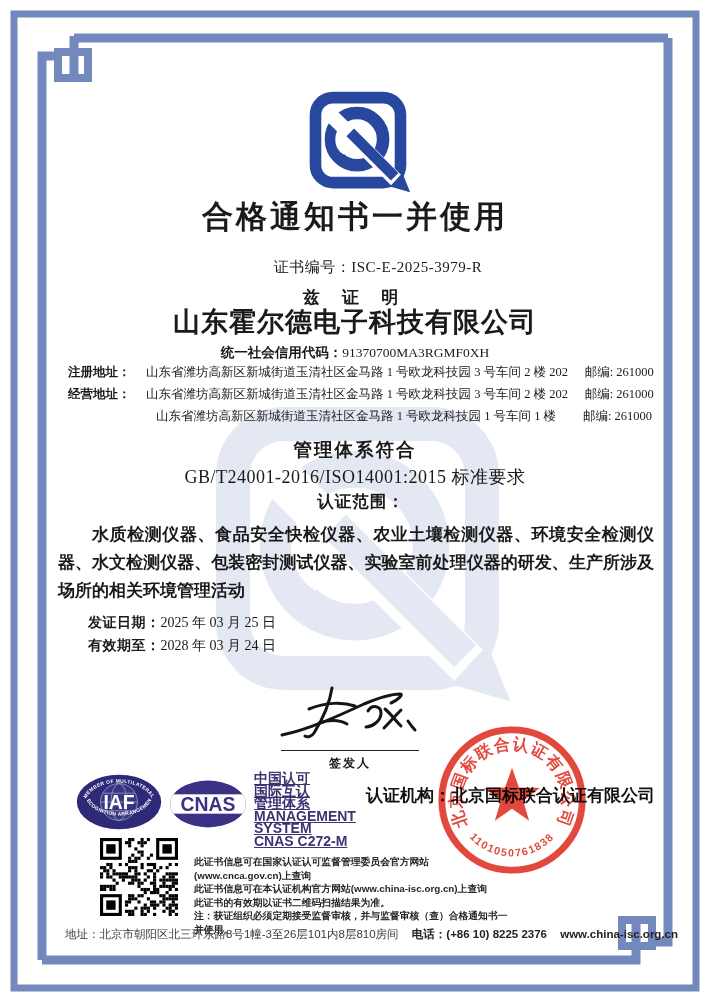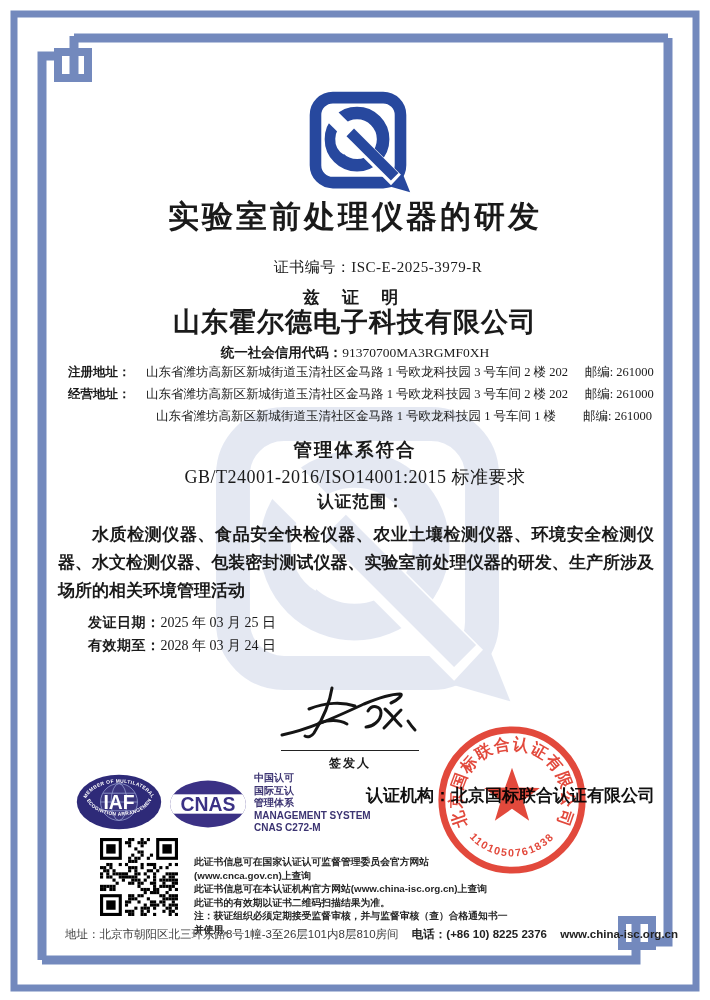--- a/index.html
+++ b/index.html
@@ -34,22 +34,22 @@
 
   .dates{top:611px;left:88px;font-size:14px;line-height:23px;}
   .dates b{font-weight:700;letter-spacing:.5px;}
 
   .sig-svg{left:276px;top:682px;width:150px;height:64px;}
   .sig-line{left:281px;top:750px;width:138px;border-top:1.5px solid #222;height:0;}
   .signer{left:281px;top:755px;width:138px;text-align:center;font-size:12px;font-weight:700;letter-spacing:2px;}
 
   .iaf{left:75px;top:773px;width:88px;height:58px;}
   .cnas{left:167px;top:779px;width:82px;height:50px;}
-  .cnas-info{left:254px;top:772px;width:120px;font-size:10px;font-weight:700;line-height:12.6px;
-             color:#3c3472;font-family:"Liberation Sans","DejaVu Sans",sans-serif;}
+  .cnas-info{left:254px;top:772px;width:120px;font-size:14px;font-weight:700;line-height:12.6px;
+             color:#3c3472;font-family:"Liberation Sans","DejaVu Sans",sans-serif;text-decoration:underline;}
   .body-line{left:366px;top:784px;font-size:17px;font-weight:700;
              font-family:"Liberation Sans","DejaVu Sans",sans-serif;color:#111;white-space:nowrap;}
 
   .seal{left:434px;top:722px;width:156px;height:156px;mix-blend-mode:multiply;opacity:.92;}
 
   .qr{left:100px;top:838px;width:78px;height:78px;}
   .notes{left:194px;top:855px;width:316px;font-size:9.8px;line-height:13.6px;font-weight:600;
          color:#262626;font-family:"Liberation Sans","DejaVu Sans",sans-serif;}
 
   .footer{top:927px;left:60px;width:590px;text-align:center;font-size:11.5px;color:#3a3a3a;
@@ -92,21 +92,21 @@
     <g>
       <rect x="16" y="12" width="88" height="88" rx="18" fill="none" stroke="#27489e" stroke-width="12"></rect>
       <circle cx="59" cy="55" r="27" fill="none" stroke="#27489e" stroke-width="13"></circle>
       <path d="M 48,42 A 15,15 0 0 0 47,68" fill="none" stroke="#ffffff" stroke-width="7"></path>
       <path d="M 30,28 L 114,112" stroke="#ffffff" stroke-width="15"></path>
       <path d="M 52,48 L 98,94" stroke="#27489e" stroke-width="11"></path>
       <polygon points="114,110 93,104 106,90" fill="#27489e"></polygon>
     </g>
   </svg>
 
-  <div class="abs center title">实验室前处理仪器的研发</div>
+  <div class="abs center title">合格通知书一并使用</div>
 
   <div class="abs center certno">
     <span>证书编号：</span><span>ISC-E-2025-3979-R</span>
   </div>
 
   <div class="abs center hereby">兹 证 明</div>
   <div class="abs center company">山东霍尔德电子科技有限公司</div>
 
   <div class="abs center credit">
     <b>统一社会信用代码：</b><span>91370700MA3RGMF0XH</span>

